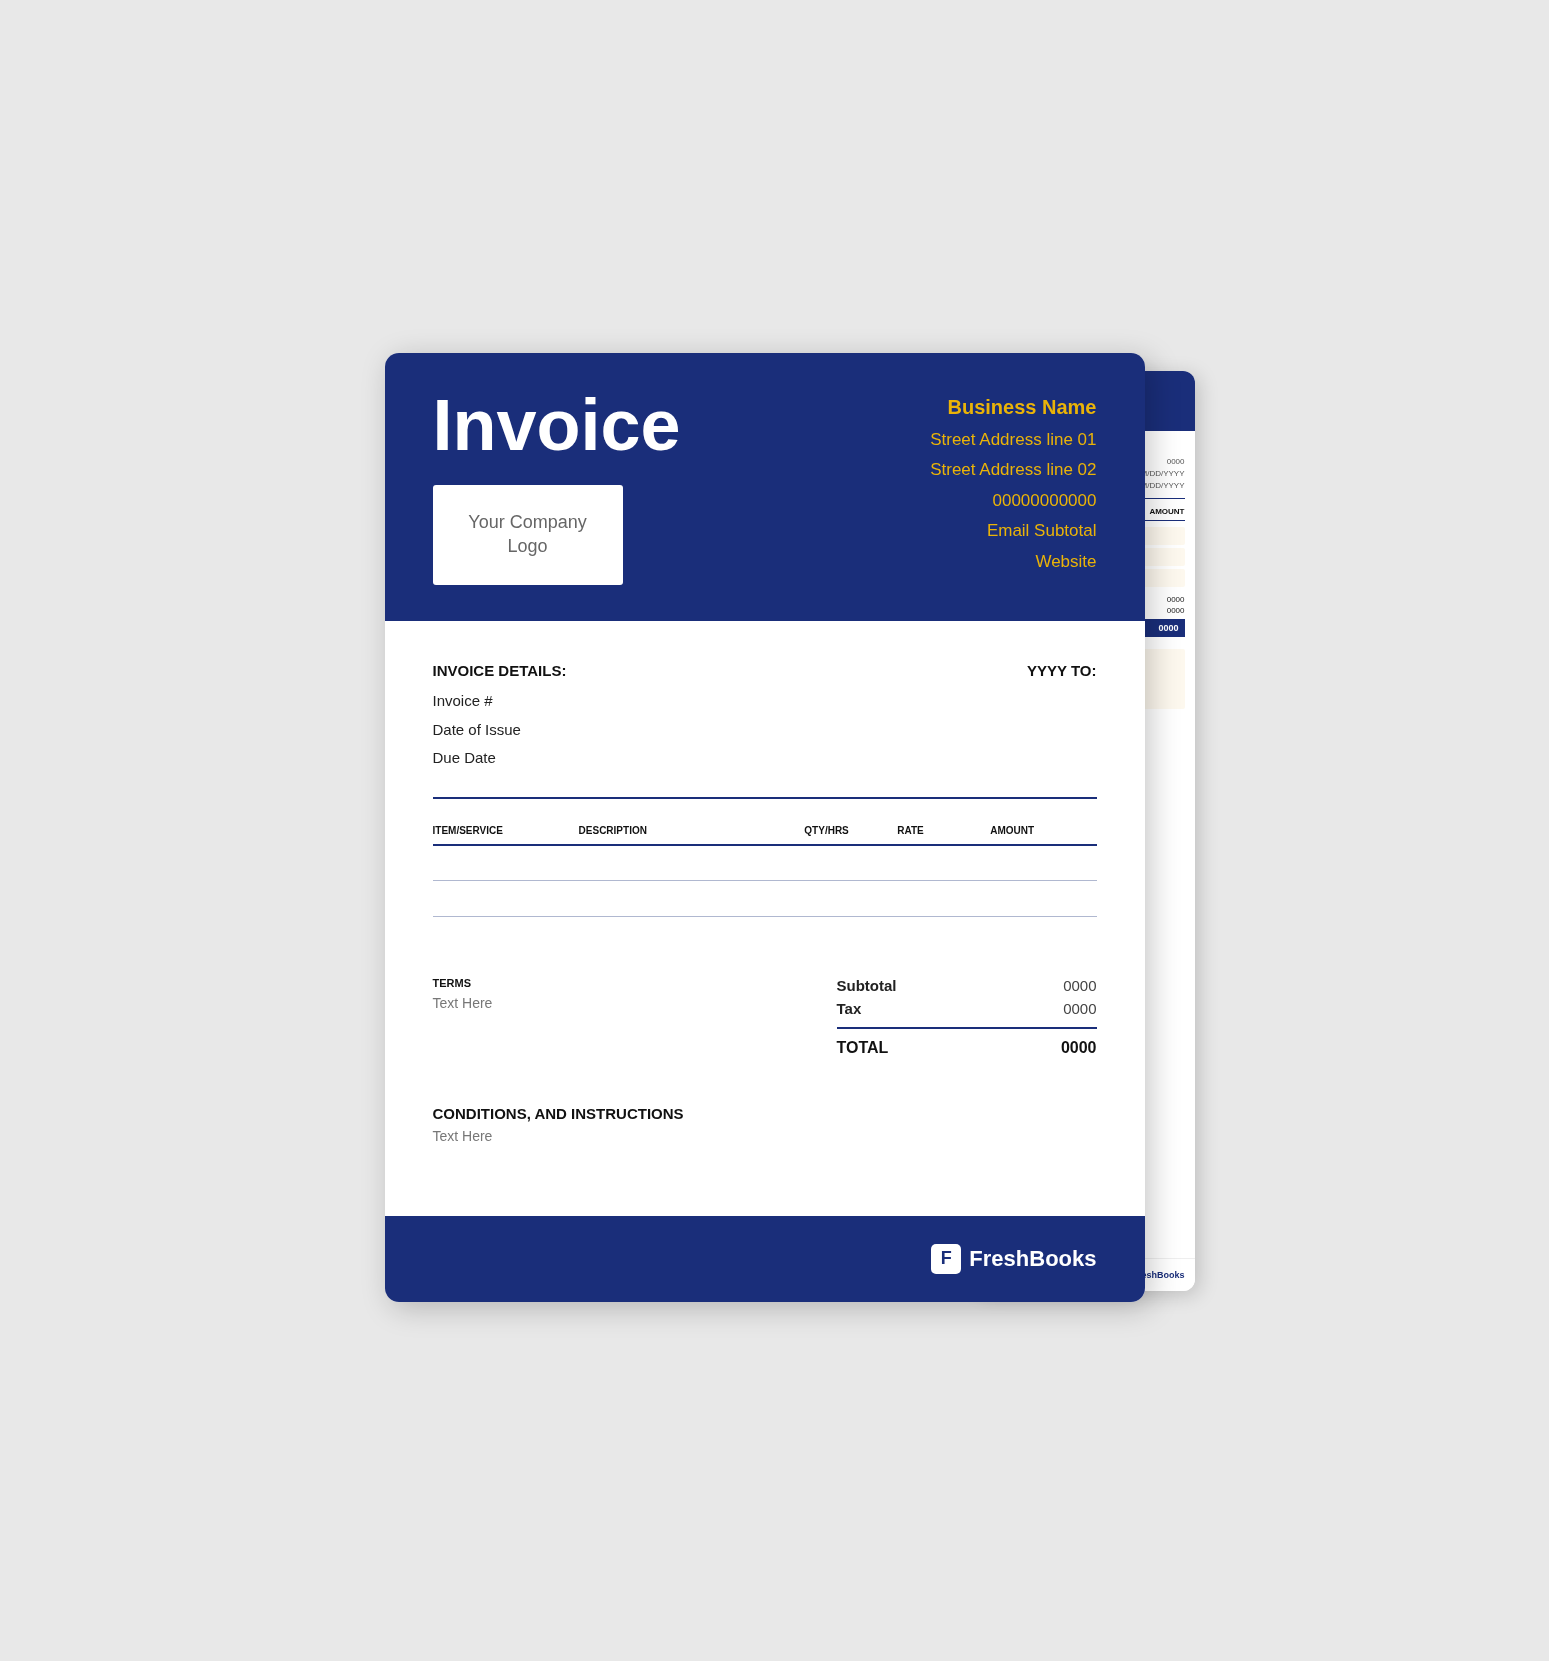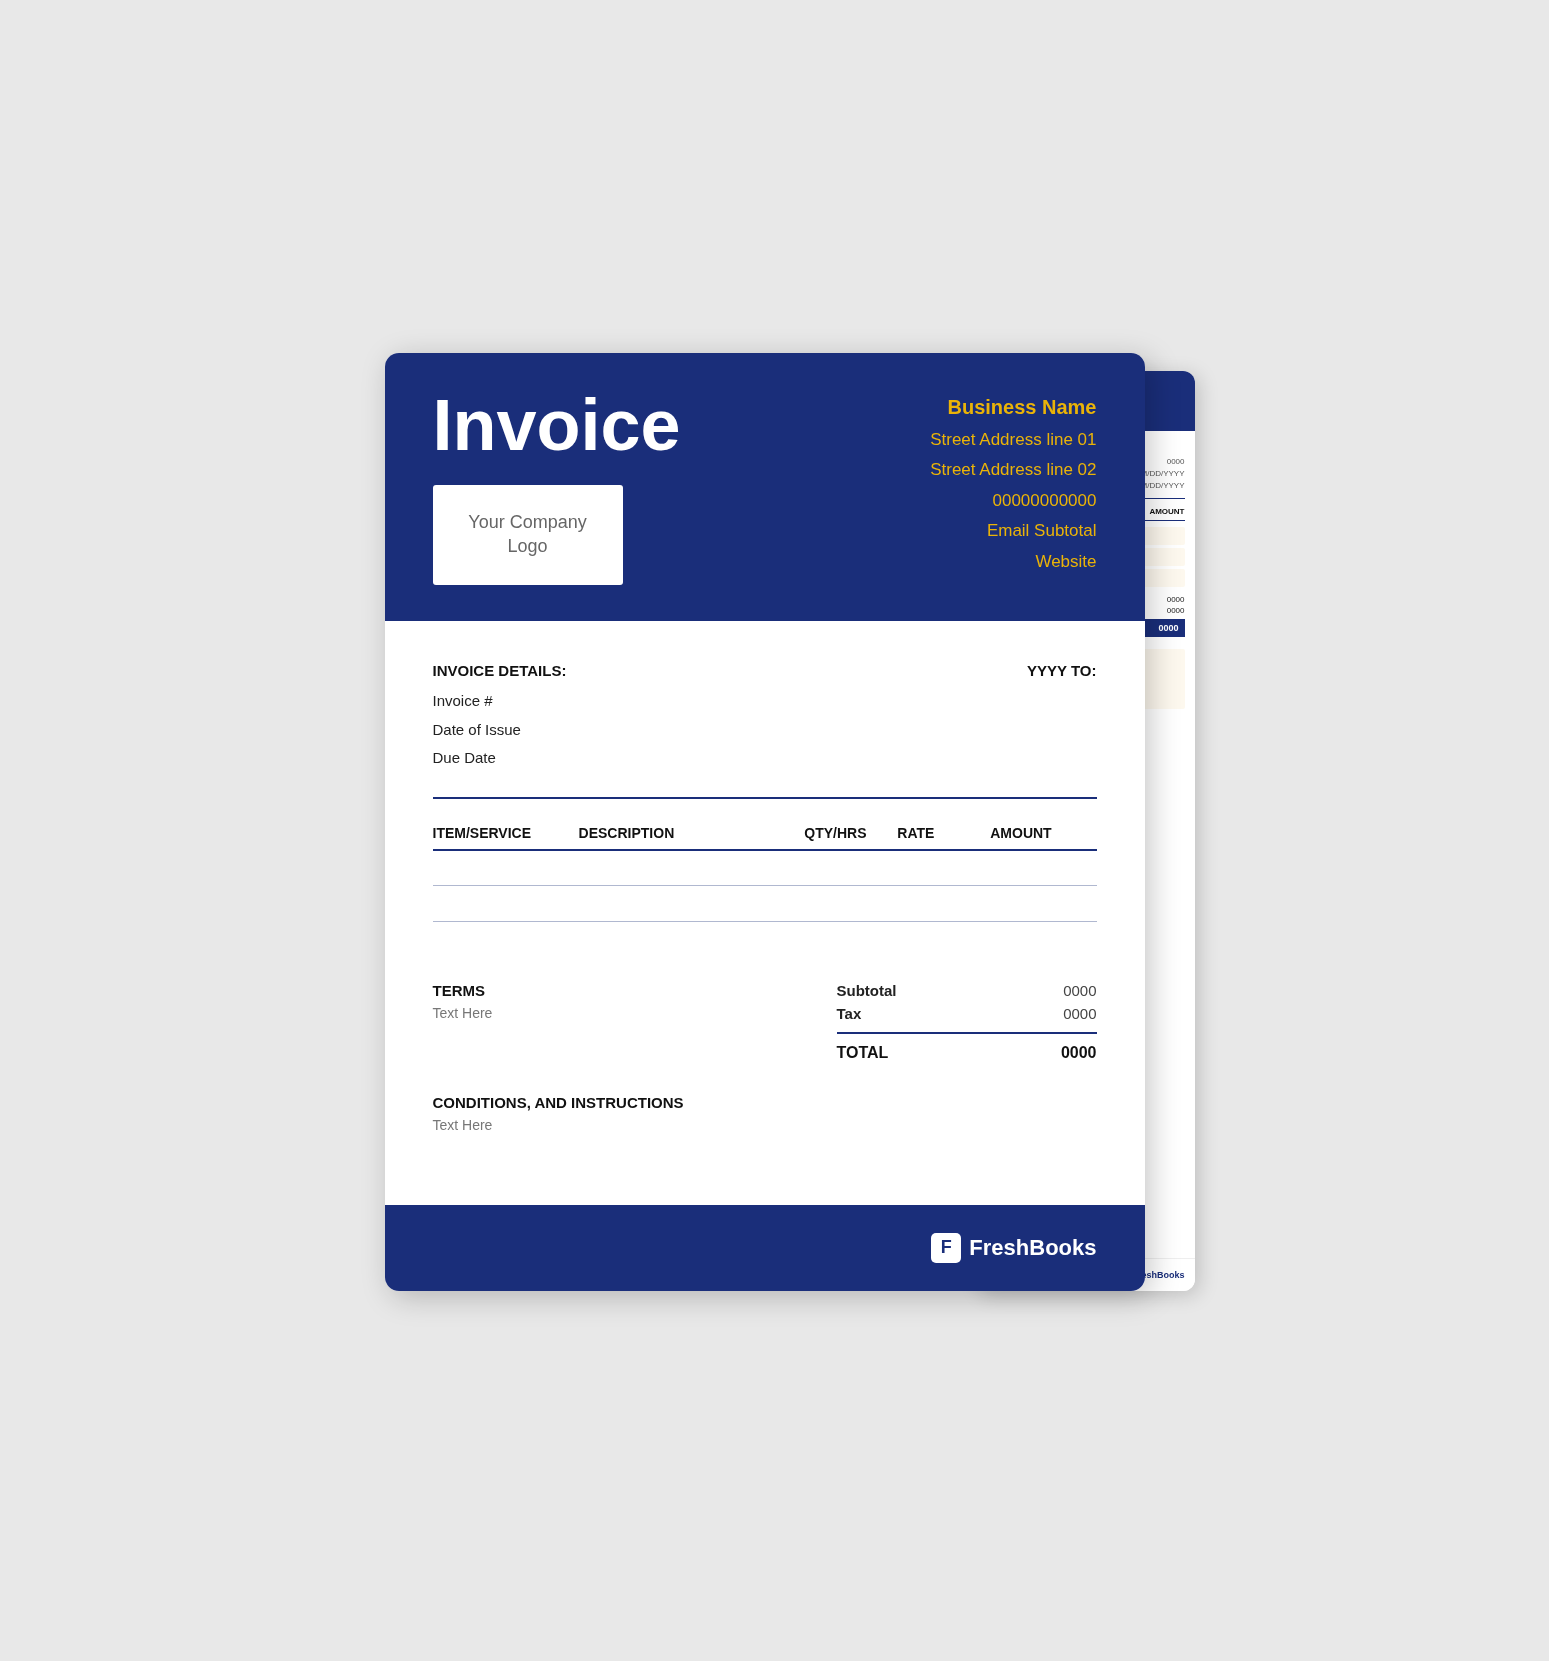--- a/index.html
+++ b/index.html
@@ -225,21 +225,21 @@
     }
 
     
     .items-table {
       width: 100%;
       border-collapse: collapse;
       margin-bottom: 24px;
     }
 
     .items-table th {
-      font-size: 14px;
+      font-size: 10px;
       font-weight: 800;
       color: #111;
       text-align: left;
       padding: 8px 0;
       border-bottom: 2.5px solid #1a2e7a;
     }
 
     .items-table td {
       font-size: 14px;
       color: #333;
@@ -263,21 +263,21 @@
       display: flex;
       justify-content: space-between;
       margin-top: 16px;
     }
 
     .terms-section {
       flex: 1;
     }
 
     .terms-title {
-      font-size: 15px;
+      font-size: 11px;
       font-weight: 800;
       color: #111;
       margin-bottom: 6px;
     }
 
     .terms-text {
       font-size: 14px;
       color: #777;
     }
 
@@ -305,21 +305,21 @@
     .total-row-final {
       display: flex;
       justify-content: space-between;
       font-size: 16px;
       font-weight: 800;
       color: #111;
       margin-top: 8px;
     }
 
     .conditions-section {
-      margin-top: 32px;
+      margin-top: 48px;
     }
 
     .conditions-title {
       font-size: 15px;
       font-weight: 800;
       color: #111;
       margin-bottom: 6px;
     }
 
     .conditions-text {

